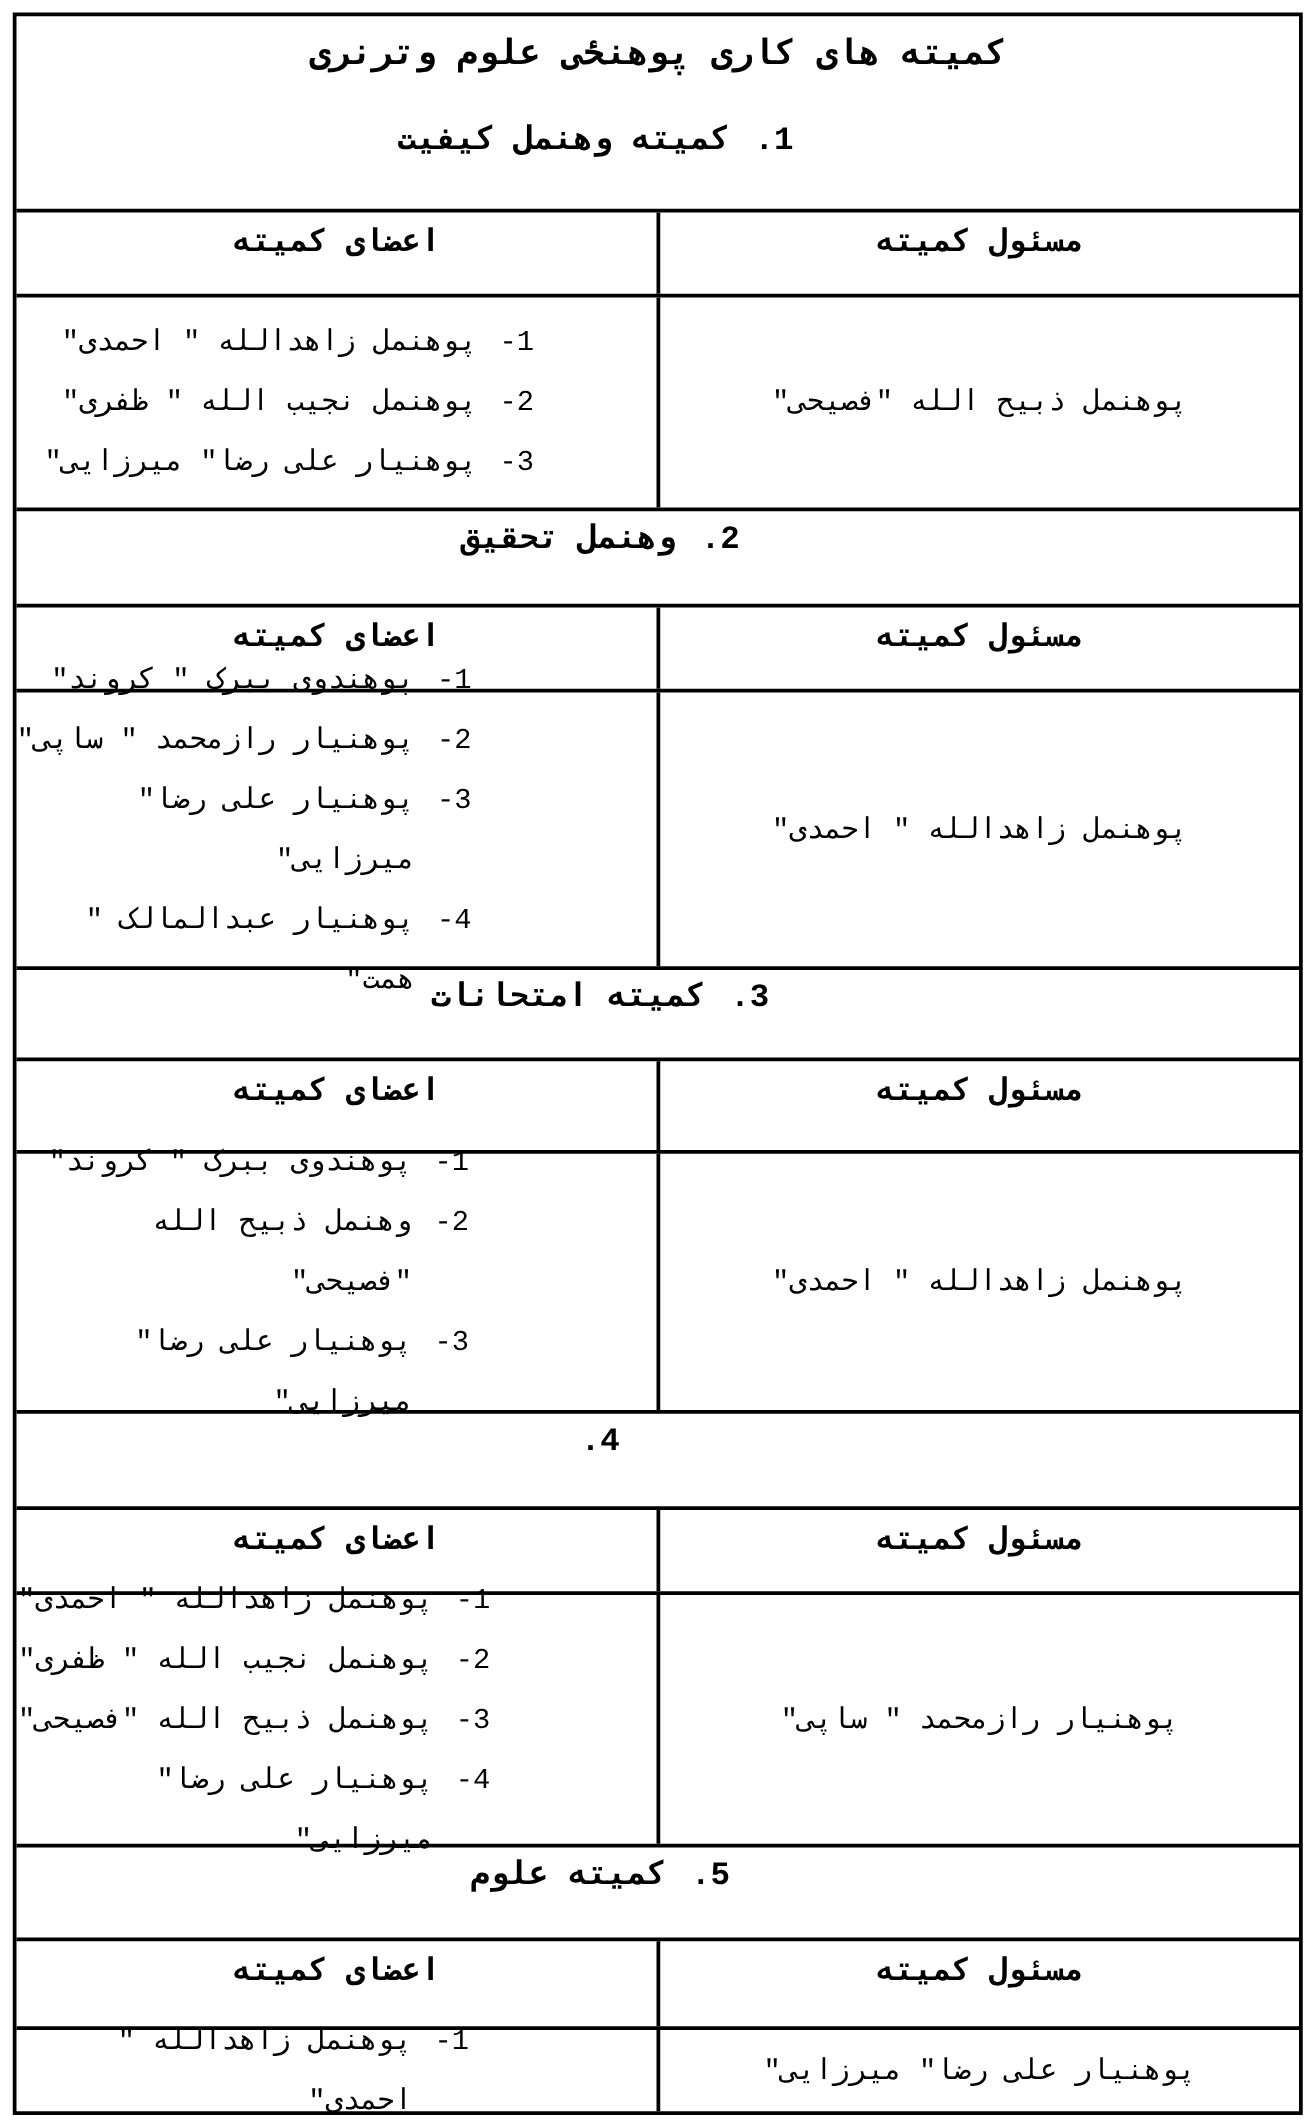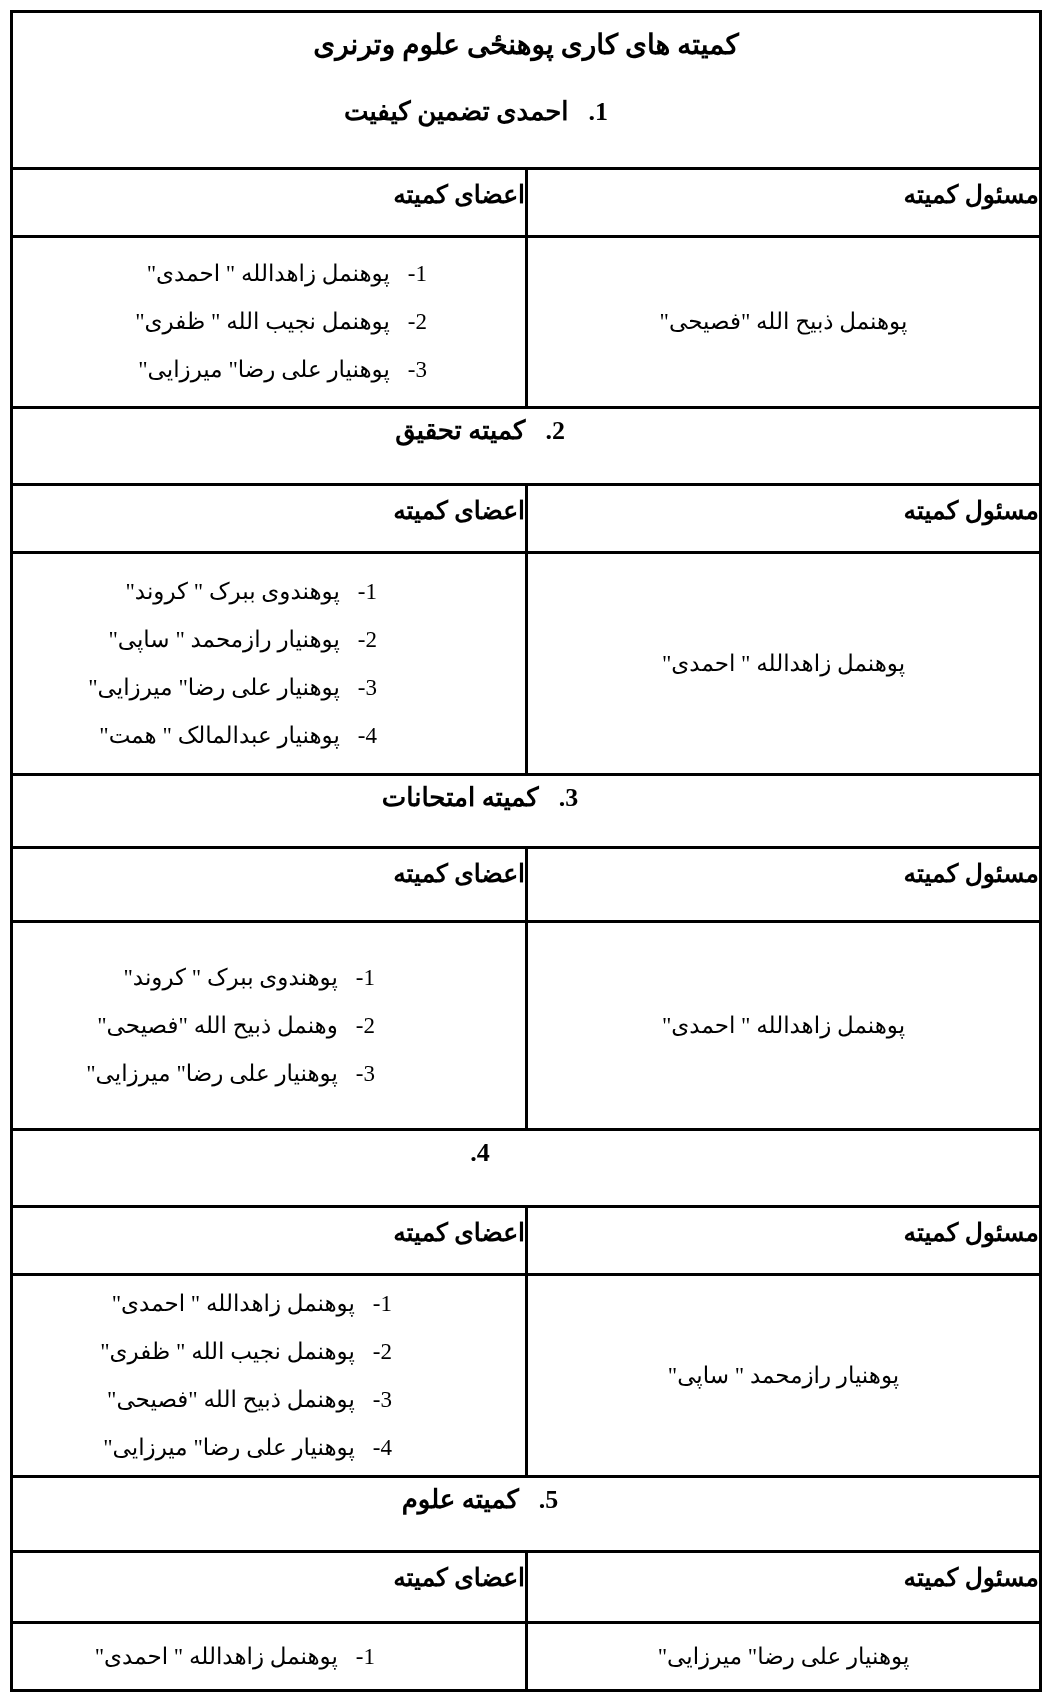--- a/index.html
+++ b/index.html
@@ -1,20 +1,20 @@
 <!DOCTYPE html>
 <html lang="fa" dir="rtl"><head>
 <meta charset="utf-8">
 <style>
   html,body{margin:0;padding:0;background:#ffffff;}
   .page{
     position:relative;
     width:1052px;height:1702px;
     background:#ffffff;
-    font-family:Liberation Serif, serif;
+    font-family:Liberation Mono, monospace;
     color:#000000;
     overflow:hidden;
     direction:rtl;
     border-radius:10px;
   }
   .doc-table{
     position:absolute;left:10px;top:10px;
     width:1032px;
     border:3px solid #000;
     background:#fff;
@@ -54,21 +54,21 @@
   .section-row .section-heading{
     transform:translateX(-46px);
   }
   .cell{box-sizing:border-box;}
   .members-cell{
     width:515px;
     border-right:3px solid #000;
   }
   .resp-cell{flex:1;}
   .header-cell{
-    display:flex;align-items:flex-start;
+    display:flex;justify-content:center;align-items:flex-start;
     padding-top:6px;
     font-size:25px;font-weight:bold;line-height:38px;
     direction:rtl;
   }
   .body-members{
     display:flex;flex-direction:column;justify-content:center;
     direction:rtl;
     align-items:flex-start;
   }
   .member-item{
@@ -86,21 +86,21 @@
 </head>
 <body>
 
 <div class="page">
   <div class="doc-table">
 
     <div class="title-block">
       <div class="doc-title">کمیته های کاری پوهنځی علوم وترنری</div>
       <div class="section-heading">
         <span class="sec-num">1.</span>
-        <span class="sec-title">احمدی تضمین کیفیت</span>
+        <span class="sec-title">کمیته وهنمل کیفیت</span>
       </div>
     </div>
 
     <div id="sections-container">
   <div class="section">
 
     <div class="row header-row" style="height: 68px;">
       <div class="cell members-cell header-cell">
         <span>اعضای کمیته</span>
       </div>
@@ -128,21 +128,21 @@
       <div class="cell resp-cell body-resp">
         <span class="resp-name">پوهنمل ذبیح الله "فصیحی"</span>
       </div>
     </div>
   </div>
 
   <div class="section">
     <div class="row section-row" style="height: 77px;">
       <div class="section-heading">
         <span class="sec-num">2.</span>
-        <span class="sec-title">کمیته تحقیق</span>
+        <span class="sec-title">وهنمل تحقیق</span>
       </div>
     </div>
     <div class="row header-row" style="height: 68px;">
       <div class="cell members-cell header-cell">
         <span>اعضای کمیته</span>
       </div>
       <div class="cell resp-cell header-cell">
         <span>مسئول کمیته</span>
       </div>
     </div>

